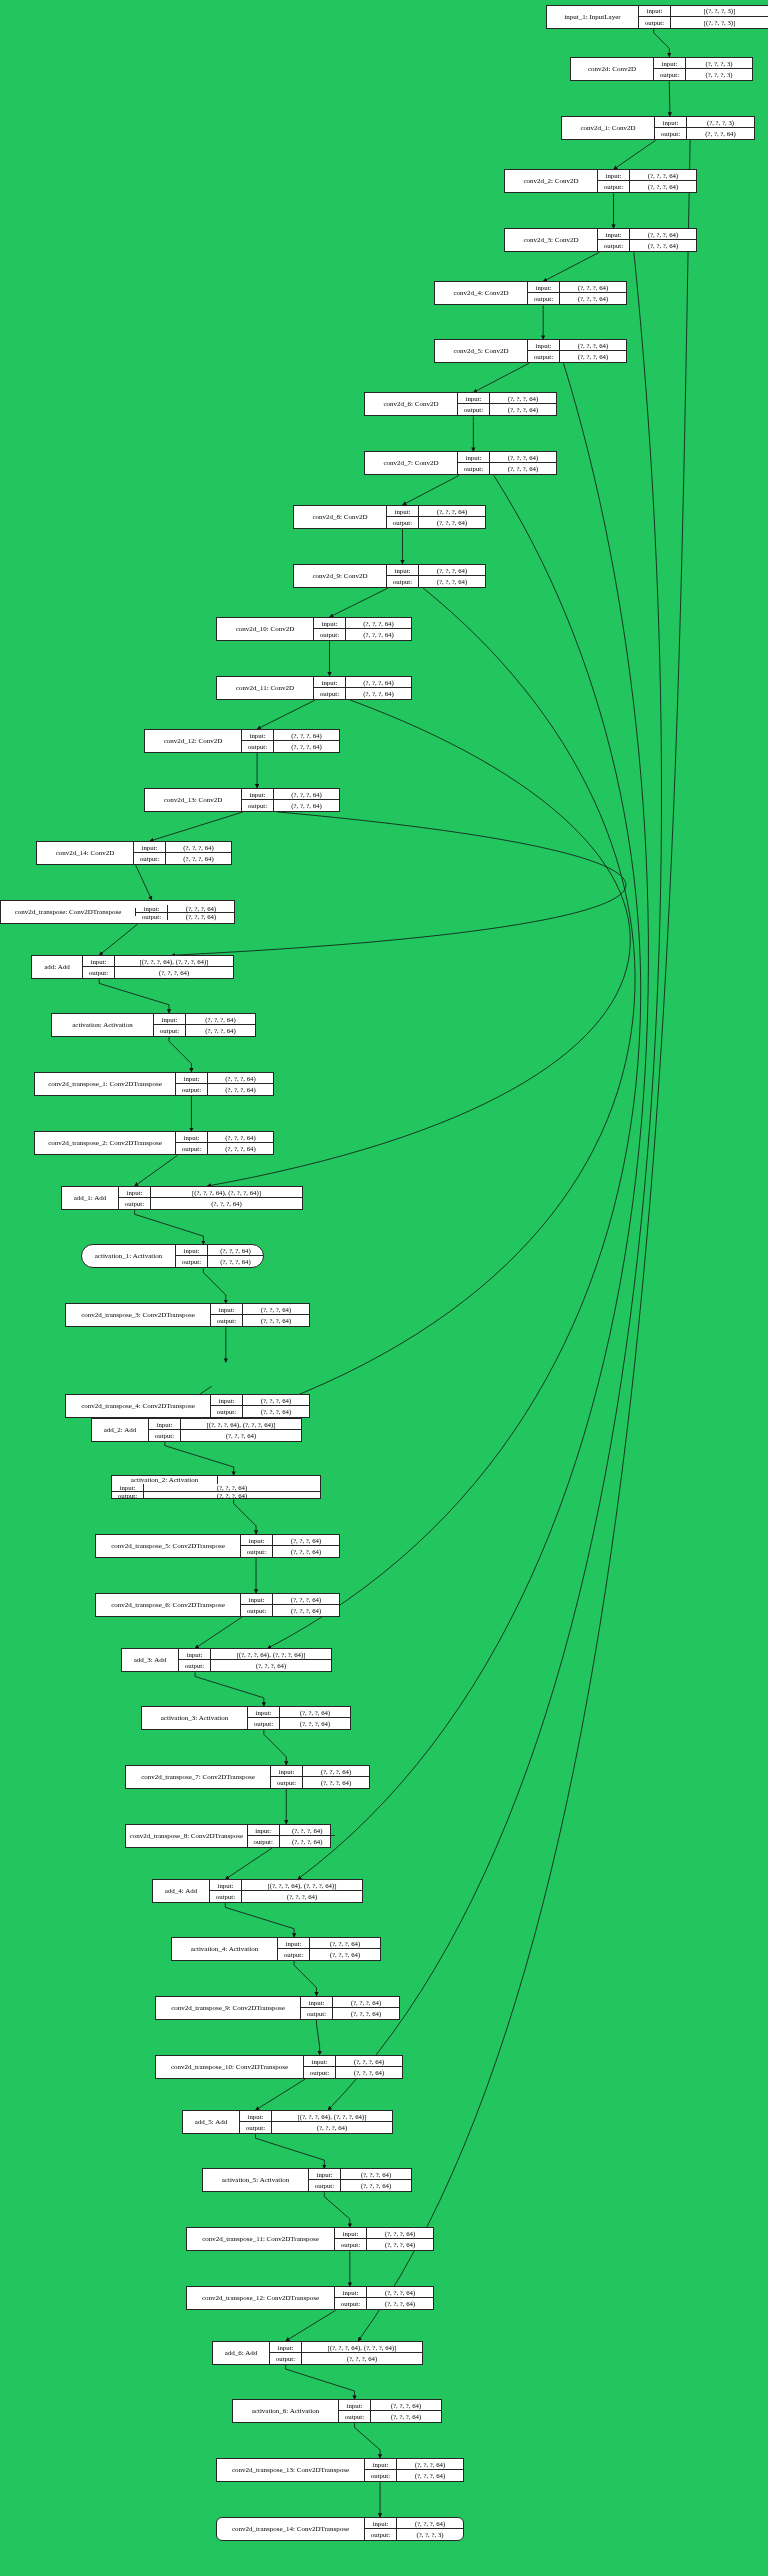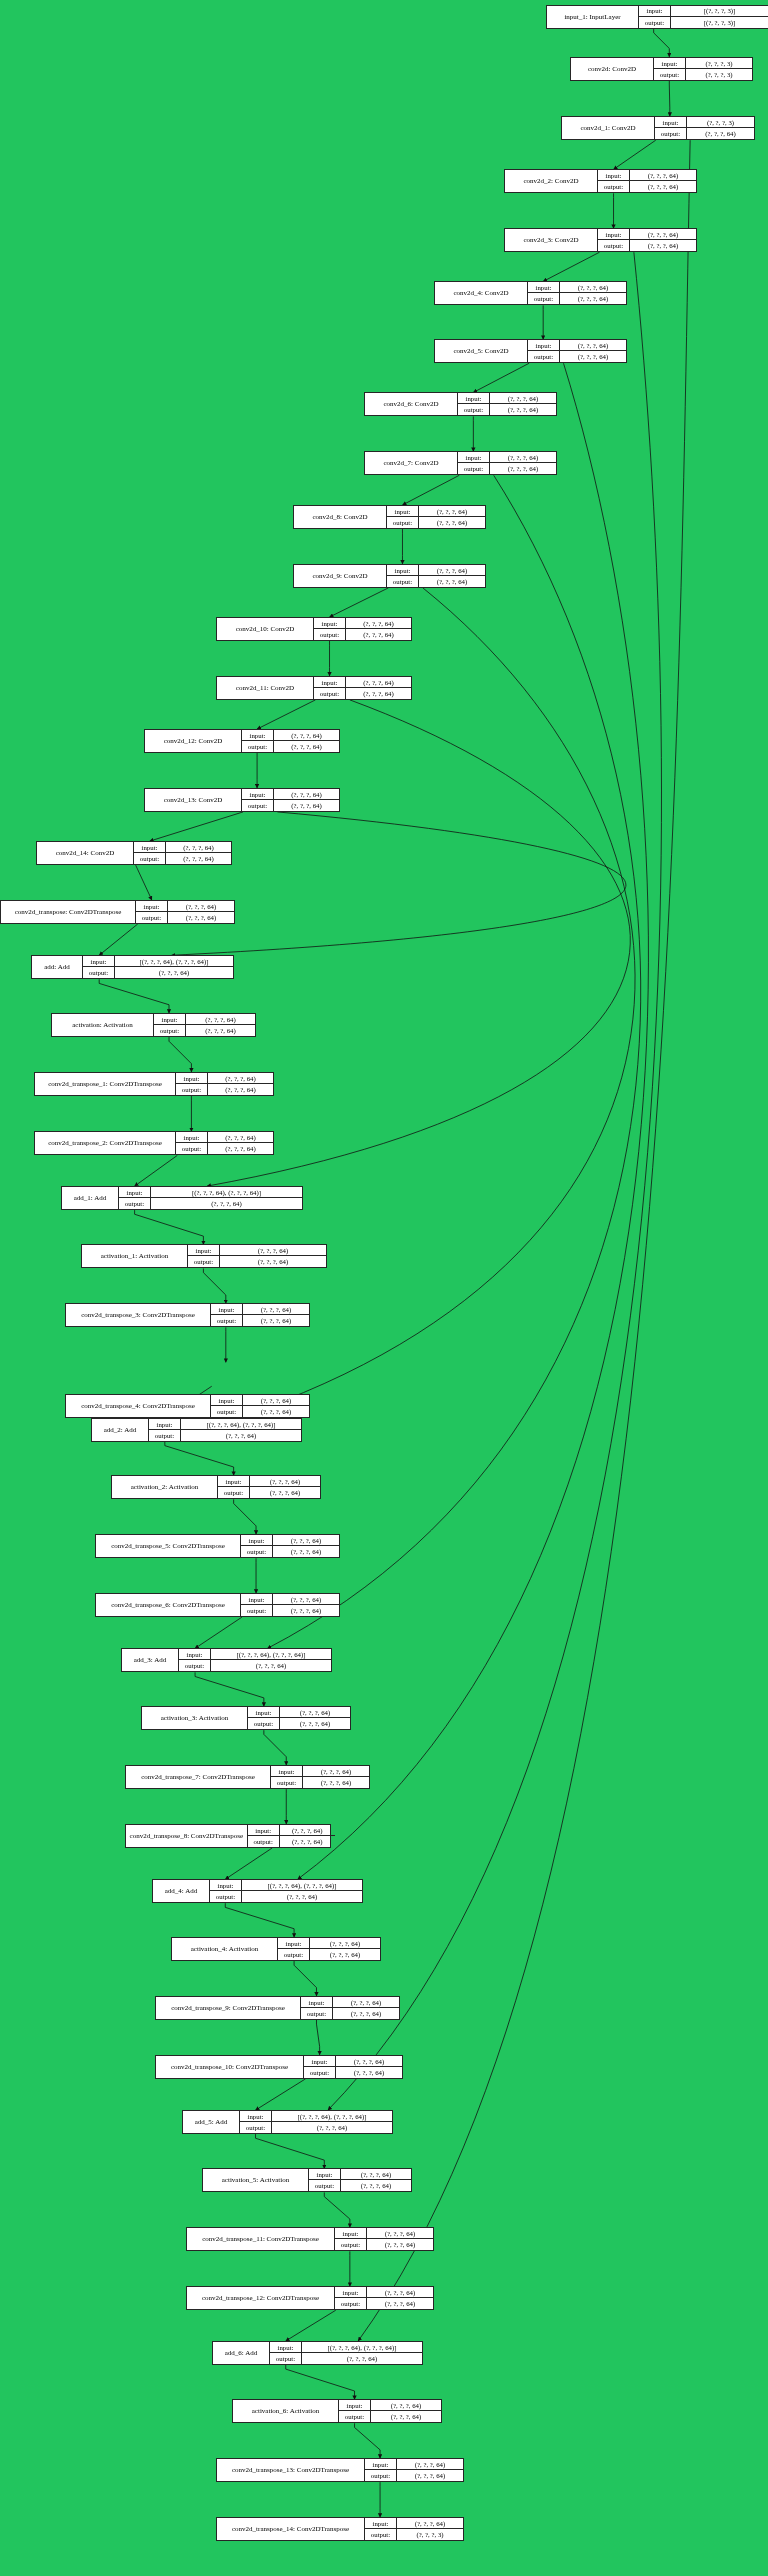--- a/index.html
+++ b/index.html
@@ -335,21 +335,21 @@
         <div class="row top">
           <div class="lbl">input:</div>
           <div class="val" style="width: 55px;">(?, ?, ?, 64)</div>
         </div>
         <div class="row bottom">
           <div class="lbl">output:</div>
           <div class="val" style="width: 55px;">(?, ?, ?, 64)</div>
         </div>
       </div>
     </div>
-    <div class="node" style="left: 0px; top: 900px; width: 235px; height: 24px;">
+    <div class="node" style="left: 0px; top: 900px; width: 235px; height: 24px; align-items: center;">
       <div class="name" style="width: 135px;">conv2d_transpose: Conv2DTranspose</div>
       <div class="io" style="flex: 1 1 auto;">
         <div class="row top">
           <div class="lbl">input:</div>
           <div class="val" style="width: 55px;">(?, ?, ?, 64)</div>
         </div>
         <div class="row bottom">
           <div class="lbl">output:</div>
           <div class="val" style="width: 55px;">(?, ?, ?, 64)</div>
         </div>
@@ -413,21 +413,21 @@
         <div class="row top">
           <div class="lbl">input:</div>
           <div class="val" style="width: 118px;">[(?, ?, ?, 64), (?, ?, ?, 64)]</div>
         </div>
         <div class="row bottom">
           <div class="lbl">output:</div>
           <div class="val" style="width: 118px;">(?, ?, ?, 64)</div>
         </div>
       </div>
     </div>
-    <div class="node" style="left: 81px; top: 1244px; width: 246px; height: 24px;">
+    <div class="node" style="left: 81px; top: 1244px; width: 183px; height: 24px; border-radius: 12px;">
       <div class="name" style="width: 106px;">activation_1: Activation</div>
       <div class="io" style="flex: 1 1 auto;">
         <div class="row top">
           <div class="lbl">input:</div>
           <div class="val" style="width: 55px;">(?, ?, ?, 64)</div>
         </div>
         <div class="row bottom">
           <div class="lbl">output:</div>
           <div class="val" style="width: 55px;">(?, ?, ?, 64)</div>
         </div>
@@ -465,21 +465,21 @@
         <div class="row top">
           <div class="lbl">input:</div>
           <div class="val" style="width: 118px;">[(?, ?, ?, 64), (?, ?, ?, 64)]</div>
         </div>
         <div class="row bottom">
           <div class="lbl">output:</div>
           <div class="val" style="width: 118px;">(?, ?, ?, 64)</div>
         </div>
       </div>
     </div>
-    <div class="node" style="left: 111px; top: 1475px; width: 210px; height: 24px;">
+    <div class="node" style="left: 111px; top: 1475px; width: 210px; height: 24px; flex-direction: column;">
       <div class="name" style="width: 106px;">activation_2: Activation</div>
       <div class="io" style="flex: 1 1 auto;">
         <div class="row top">
           <div class="lbl">input:</div>
           <div class="val" style="width: 55px;">(?, ?, ?, 64)</div>
         </div>
         <div class="row bottom">
           <div class="lbl">output:</div>
           <div class="val" style="width: 55px;">(?, ?, ?, 64)</div>
         </div>
@@ -699,21 +699,21 @@
         <div class="row top">
           <div class="lbl">input:</div>
           <div class="val" style="width: 55px;">(?, ?, ?, 64)</div>
         </div>
         <div class="row bottom">
           <div class="lbl">output:</div>
           <div class="val" style="width: 55px;">(?, ?, ?, 64)</div>
         </div>
       </div>
     </div>
-    <div class="node" style="left: 216px; top: 2517px; width: 248px; height: 24px;">
+    <div class="node" style="left: 216px; top: 2517px; width: 248px; height: 24px; border-radius: 6px;">
       <div class="name" style="width: 148px;">conv2d_transpose_14: Conv2DTranspose</div>
       <div class="io" style="flex: 1 1 auto;">
         <div class="row top">
           <div class="lbl">input:</div>
           <div class="val" style="width: 55px;">(?, ?, ?, 64)</div>
         </div>
         <div class="row bottom">
           <div class="lbl">output:</div>
           <div class="val" style="width: 55px;">(?, ?, ?, 3)</div>
         </div>

